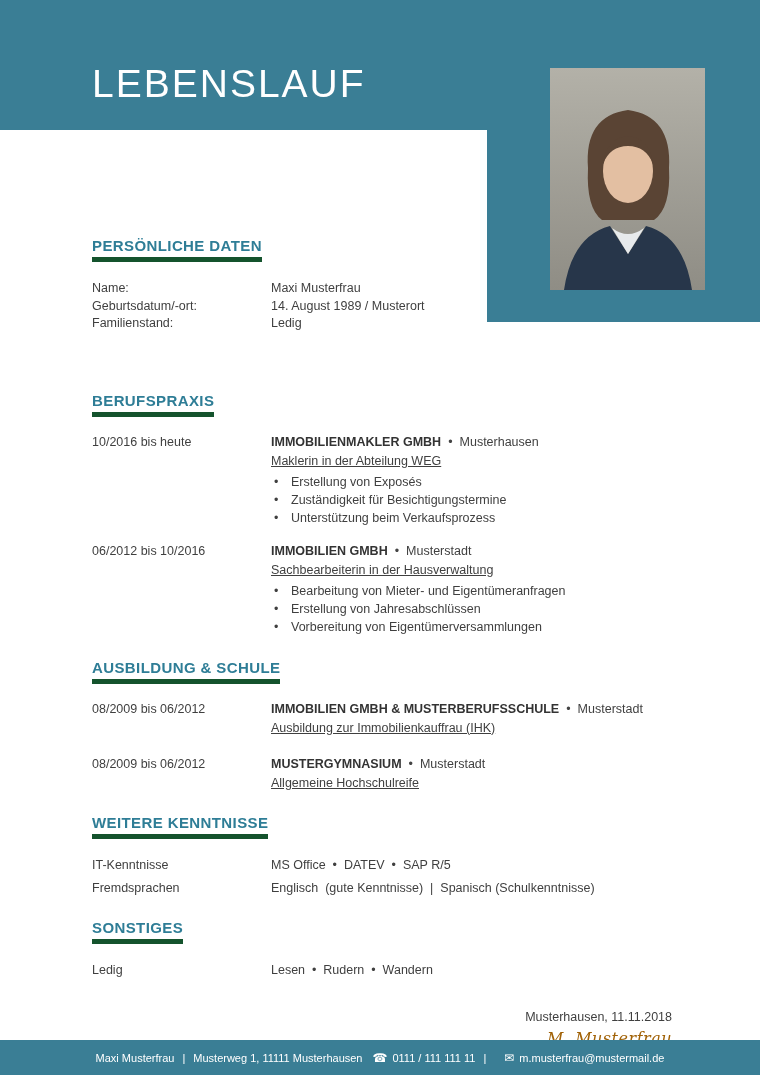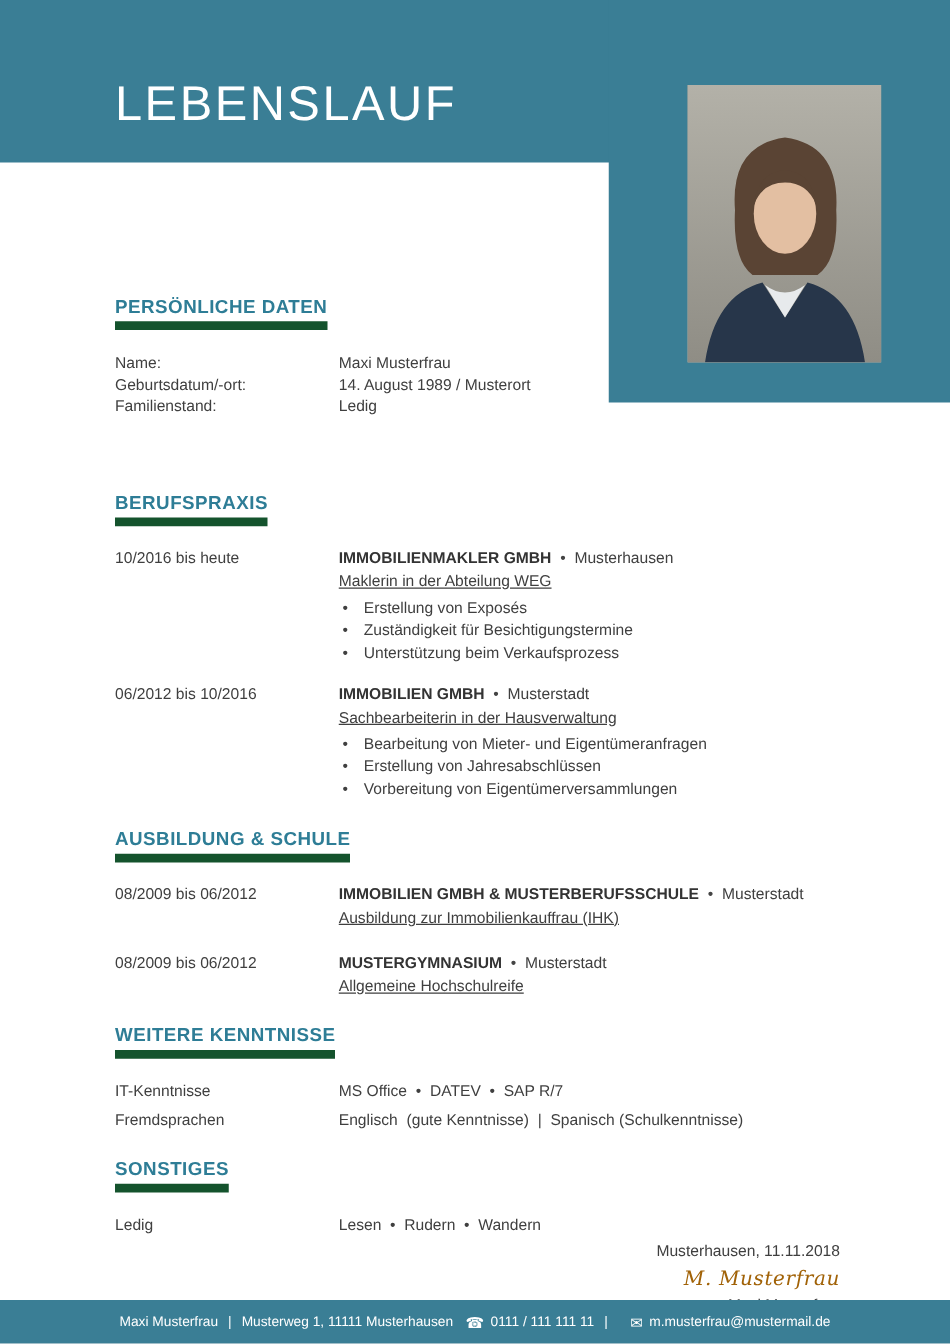--- a/index.html
+++ b/index.html
@@ -53,21 +53,21 @@
     width:580px;
   }
 
   .sec-head h2 {
     display:inline-block;
     color:#2e7d96;
     font-size:15px;
     font-weight:700;
     letter-spacing:0.4px;
     padding-bottom:3px;
-    border-bottom:7px solid #14532d;
+    border-bottom:5px solid #14532d;
     line-height:16px;
   }
   .sec-head { line-height:0; }
 
   .mt-personal   { margin-top:238px; margin-bottom:18px; }
   .mt-experience { margin-top:60px;  margin-bottom:17px; }
   .mt-education  { margin-top:24px;  margin-bottom:17px; }
   .mt-skills     { margin-top:22px;  margin-bottom:15px; }
   .mt-misc       { margin-top:20px;  margin-bottom:15px; }
 
@@ -101,20 +101,21 @@
   ul.bullets li::before {
     content:"\2022";
     position:absolute; left:3px;
     color:#3f3f3f;
   }
 
   .edu-entry { margin-bottom:18px; }
 
   
   .signoff {
+    margin-top:26px;
     text-align:right;
   }
   .signoff-date { line-height:18px; }
   .signoff-script {
     font-family:"DejaVu Serif", serif;
     font-style:italic;
     font-size:16px;
     line-height:25px;
     color:#a16207;
     letter-spacing:0.5px;
@@ -238,21 +239,21 @@
         </div>
         <div class="role">Allgemeine Hochschulreife</div>
       </div>
     </div>
 
     <div class="sec-head mt-skills">
       <h2>WEITERE KENNTNISSE</h2>
     </div>
     <div class="kv-row wide">
       <span class="kv-label">IT-Kenntnisse</span>
-      <span class="kv-value">MS Office  •  DATEV  •  SAP R/7</span>
+      <span class="kv-value">MS Office  •  DATEV  •  SAP R/5</span>
     </div>
     <div class="kv-row wide">
       <span class="kv-label">Fremdsprachen</span>
       <span class="kv-value">Englisch  (gute Kenntnisse)  |  Spanisch (Schulkenntnisse)</span>
     </div>
 
     <div class="sec-head mt-misc">
       <h2>SONSTIGES</h2>
     </div>
     <div class="kv-row wide">

